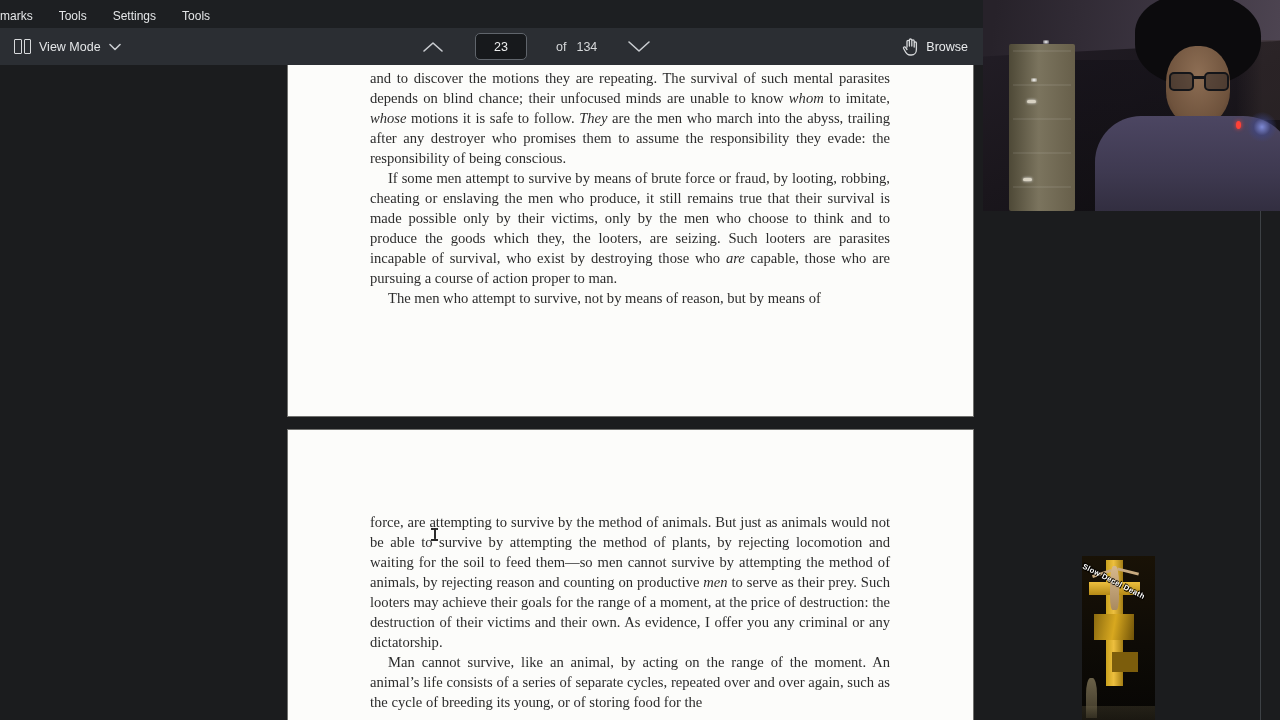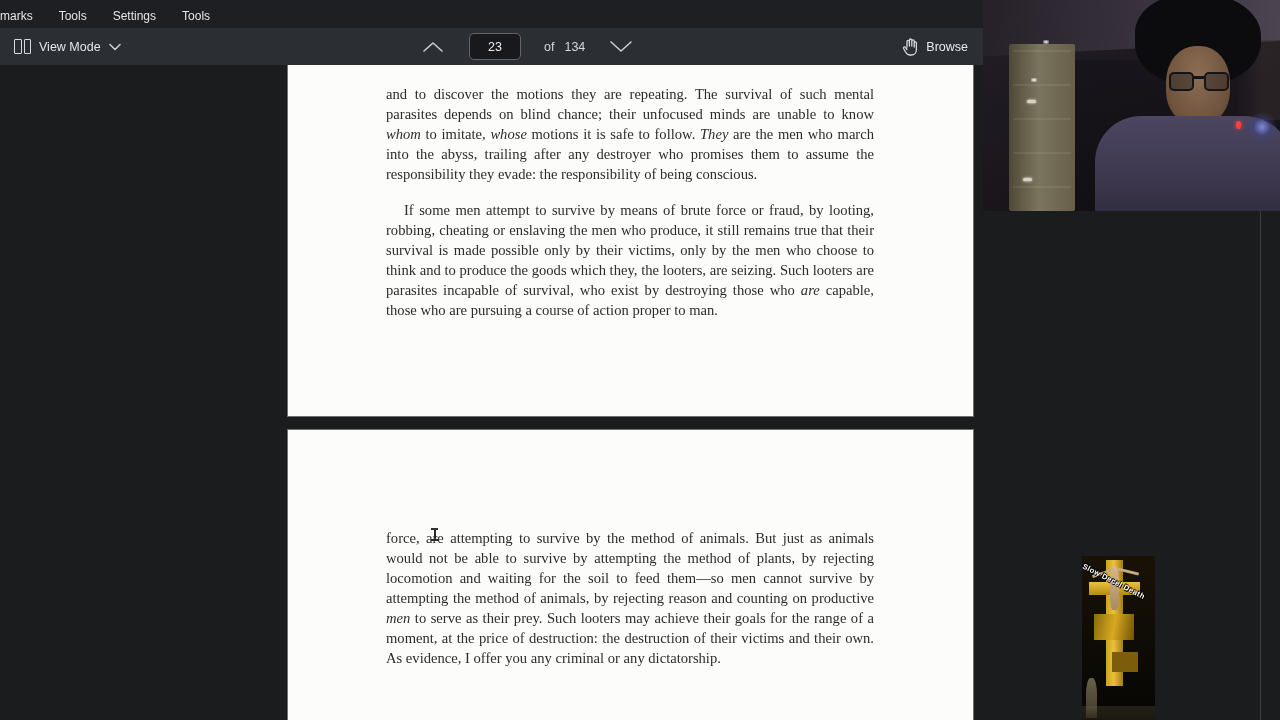--- a/index.html
+++ b/index.html
@@ -10,36 +10,36 @@
   .menubar { position:absolute; left:0; top:0; width:1280px; height:32px; background:#1d1f22; z-index:4; display:flex; align-items:center; }
   .menubar .mitem { color:#e4e6e8; font-size:12px; padding:0 13px; height:28px; display:flex; align-items:center; cursor:default; }
   .menubar .mitem:first-child { padding-left:2px; margin-left:-2px; }
 
   
   .toolbar { position:absolute; left:0; top:28px; width:1280px; height:37px; background:#2b2e33; z-index:4; }
   .viewmode { position:absolute; left:8px; top:4px; height:29px; display:flex; align-items:center; gap:8px; padding:0 6px; border-radius:3px; color:#e4e6e8; font-size:12.5px; }
   .vm-icon { width:17px; height:15px; display:flex; gap:2px; }
   .vm-icon span { flex:1; border:1.4px solid #d7d9db; border-radius:1px; background:transparent; }
   .chev { display:inline-block; }
-  .pagenav { position:absolute; left:420px; top:3px; height:31px; display:flex; align-items:center; gap:23px; }
+  .pagenav { position:absolute; left:420px; top:3px; height:31px; display:flex; align-items:center; gap:29px; }
   .nav-btn { width:26px; height:26px; display:flex; align-items:center; justify-content:center; border-radius:3px; }
   .page-input { width:52px; height:27px; background:#17191c; border:1px solid #60656c; border-radius:5px; color:#eceded; font-size:12.5px; text-align:center; font-family:"Liberation Sans", sans-serif; outline:none; }
   .ofwrap { color:#d6d8da; font-size:12.5px; display:flex; gap:10px; }
   .browse { position:absolute; right:308px; top:4px; height:29px; display:flex; align-items:center; gap:7px; color:#e8eaec; font-size:12.5px; padding:0 4px; border-radius:3px; }
 
   
   .viewer { position:absolute; left:0; top:0; width:1280px; height:720px; background:#1b1c1e; z-index:1; }
   .scrollline { position:absolute; left:1260px; top:65px; width:1px; height:655px; background:#3d4145; z-index:2; }
   .page { position:absolute; left:287px; width:687px; background:#fcfcfa; border:1px solid #70706e; z-index:1; }
   .page-1 { top:28px; height:389px; }
   .page-2 { top:429px; height:292px; }
   .ptext { position:absolute; left:82px; right:83px; }
   .page-1 .ptext { top:39px; }
   .page-2 .ptext { top:82px; }
-  .ptext p { font-family:"Liberation Serif", serif; font-size:14.6px; line-height:20px; color:#2c2c2c; text-align:justify; margin:16px; }
+  .ptext p { font-family:"Liberation Serif", serif; font-size:14.6px; line-height:20px; color:#2c2c2c; text-align:justify; margin:0; }
   .ptext p.indent { text-indent:18px; }
   .ptext em { font-style:italic; }
 
   
   .ibeam { position:absolute; left:430px; top:526px; width:10px; height:17px; z-index:7; }
   .ibeam i { position:absolute; left:4px; top:2px; width:1.6px; height:13px; background:#2a2a2a; box-shadow:0 0 1px rgba(255,255,255,.8); }
   .ibeam b, .ibeam s { position:absolute; left:1px; width:7px; height:1.6px; background:#2a2a2a; box-shadow:0 0 1px rgba(255,255,255,.8); }
   .ibeam b { top:2px; } .ibeam s { bottom:2px; }
 
   
@@ -93,26 +93,28 @@
 
 <div class="screen">
 
   <div class="viewer">
     <div class="scrollline"></div>
 
     <div class="page page-1">
       <div class="ptext">
           <p><span>and to discover the motions they are repeating. The survival of such mental parasites depends on blind chance; their unfocused minds are unable to know </span><em>whom</em><span> to imitate, </span><em>whose</em><span> motions it is safe to follow. </span><em>They</em><span> are the men who march into the abyss, trailing after any destroyer who promises them to assume the responsibility they evade: the responsibility of being conscious.</span></p>
           <p class="indent"><span>If some men attempt to survive by means of brute force or fraud, by looting, robbing, cheating or enslaving the men who produce, it still remains true that their survival is made possible only by their victims, only by the men who choose to think and to produce the goods which they, the looters, are seizing. Such looters are parasites incapable of survival, who exist by destroying those who </span><em>are</em><span> capable, those who are pursuing a course of action proper to man.</span></p>
+          <p class="indent"><span>The men who attempt to survive, not by means of reason, but by means of</span></p>
         </div>
     </div>
 
     <div class="page page-2">
       <div class="ptext">
           <p><span>force, are attempting to survive by the method of animals. But just as animals would not be able to survive by attempting the method of plants, by rejecting locomotion and waiting for the soil to feed them—so men cannot survive by attempting the method of animals, by rejecting reason and counting on productive </span><em>men</em><span> to serve as their prey. Such looters may achieve their goals for the range of a moment, at the price of destruction: the destruction of their victims and their own. As evidence, I offer you any criminal or any dictatorship.</span></p>
+          <p class="indent"><span>Man cannot survive, like an animal, by acting on the range of the moment. An animal’s life consists of a series of separate cycles, repeated over and over again, such as the cycle of breeding its young, or of storing food for the</span></p>
         </div>
     </div>
   </div>
 
   <div class="menubar">
     <div class="mitem">marks</div>
     <div class="mitem">Tools</div>
     <div class="mitem">Settings</div>
     <div class="mitem">Tools</div>
   </div>

